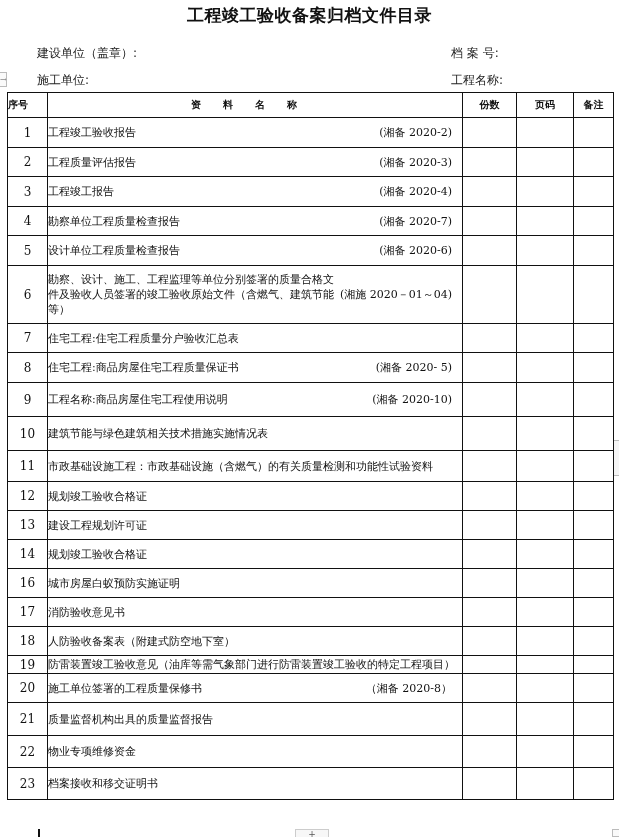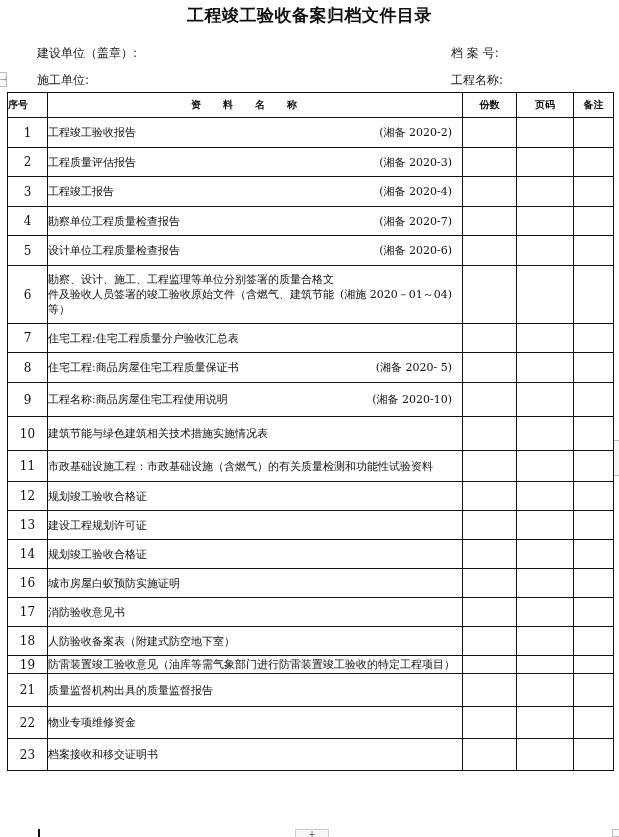--- a/index.html
+++ b/index.html
@@ -298,20 +298,32 @@
         <td class="seq">19</td>
         <td class="name">
           <div class="name-wrap">
             <span>防雷装置竣工验收意见（油库等需气象部门进行防雷装置竣工验收的特定工程项目）</span>
           </div>
         </td>
         <td></td>
         <td></td>
         <td></td>
       </tr>
+      <tr style="height: 29px;">
+        <td class="seq">20</td>
+        <td class="name">
+          <div class="name-wrap">
+            <span>施工单位签署的工程质量保修书</span>
+            <span class="code">（湘备 2020-8）</span>
+          </div>
+        </td>
+        <td></td>
+        <td></td>
+        <td></td>
+      </tr>
       <tr style="height: 33px;">
         <td class="seq">21</td>
         <td class="name">
           <div class="name-wrap">
             <span>质量监督机构出具的质量监督报告</span>
           </div>
         </td>
         <td></td>
         <td></td>
         <td></td>

